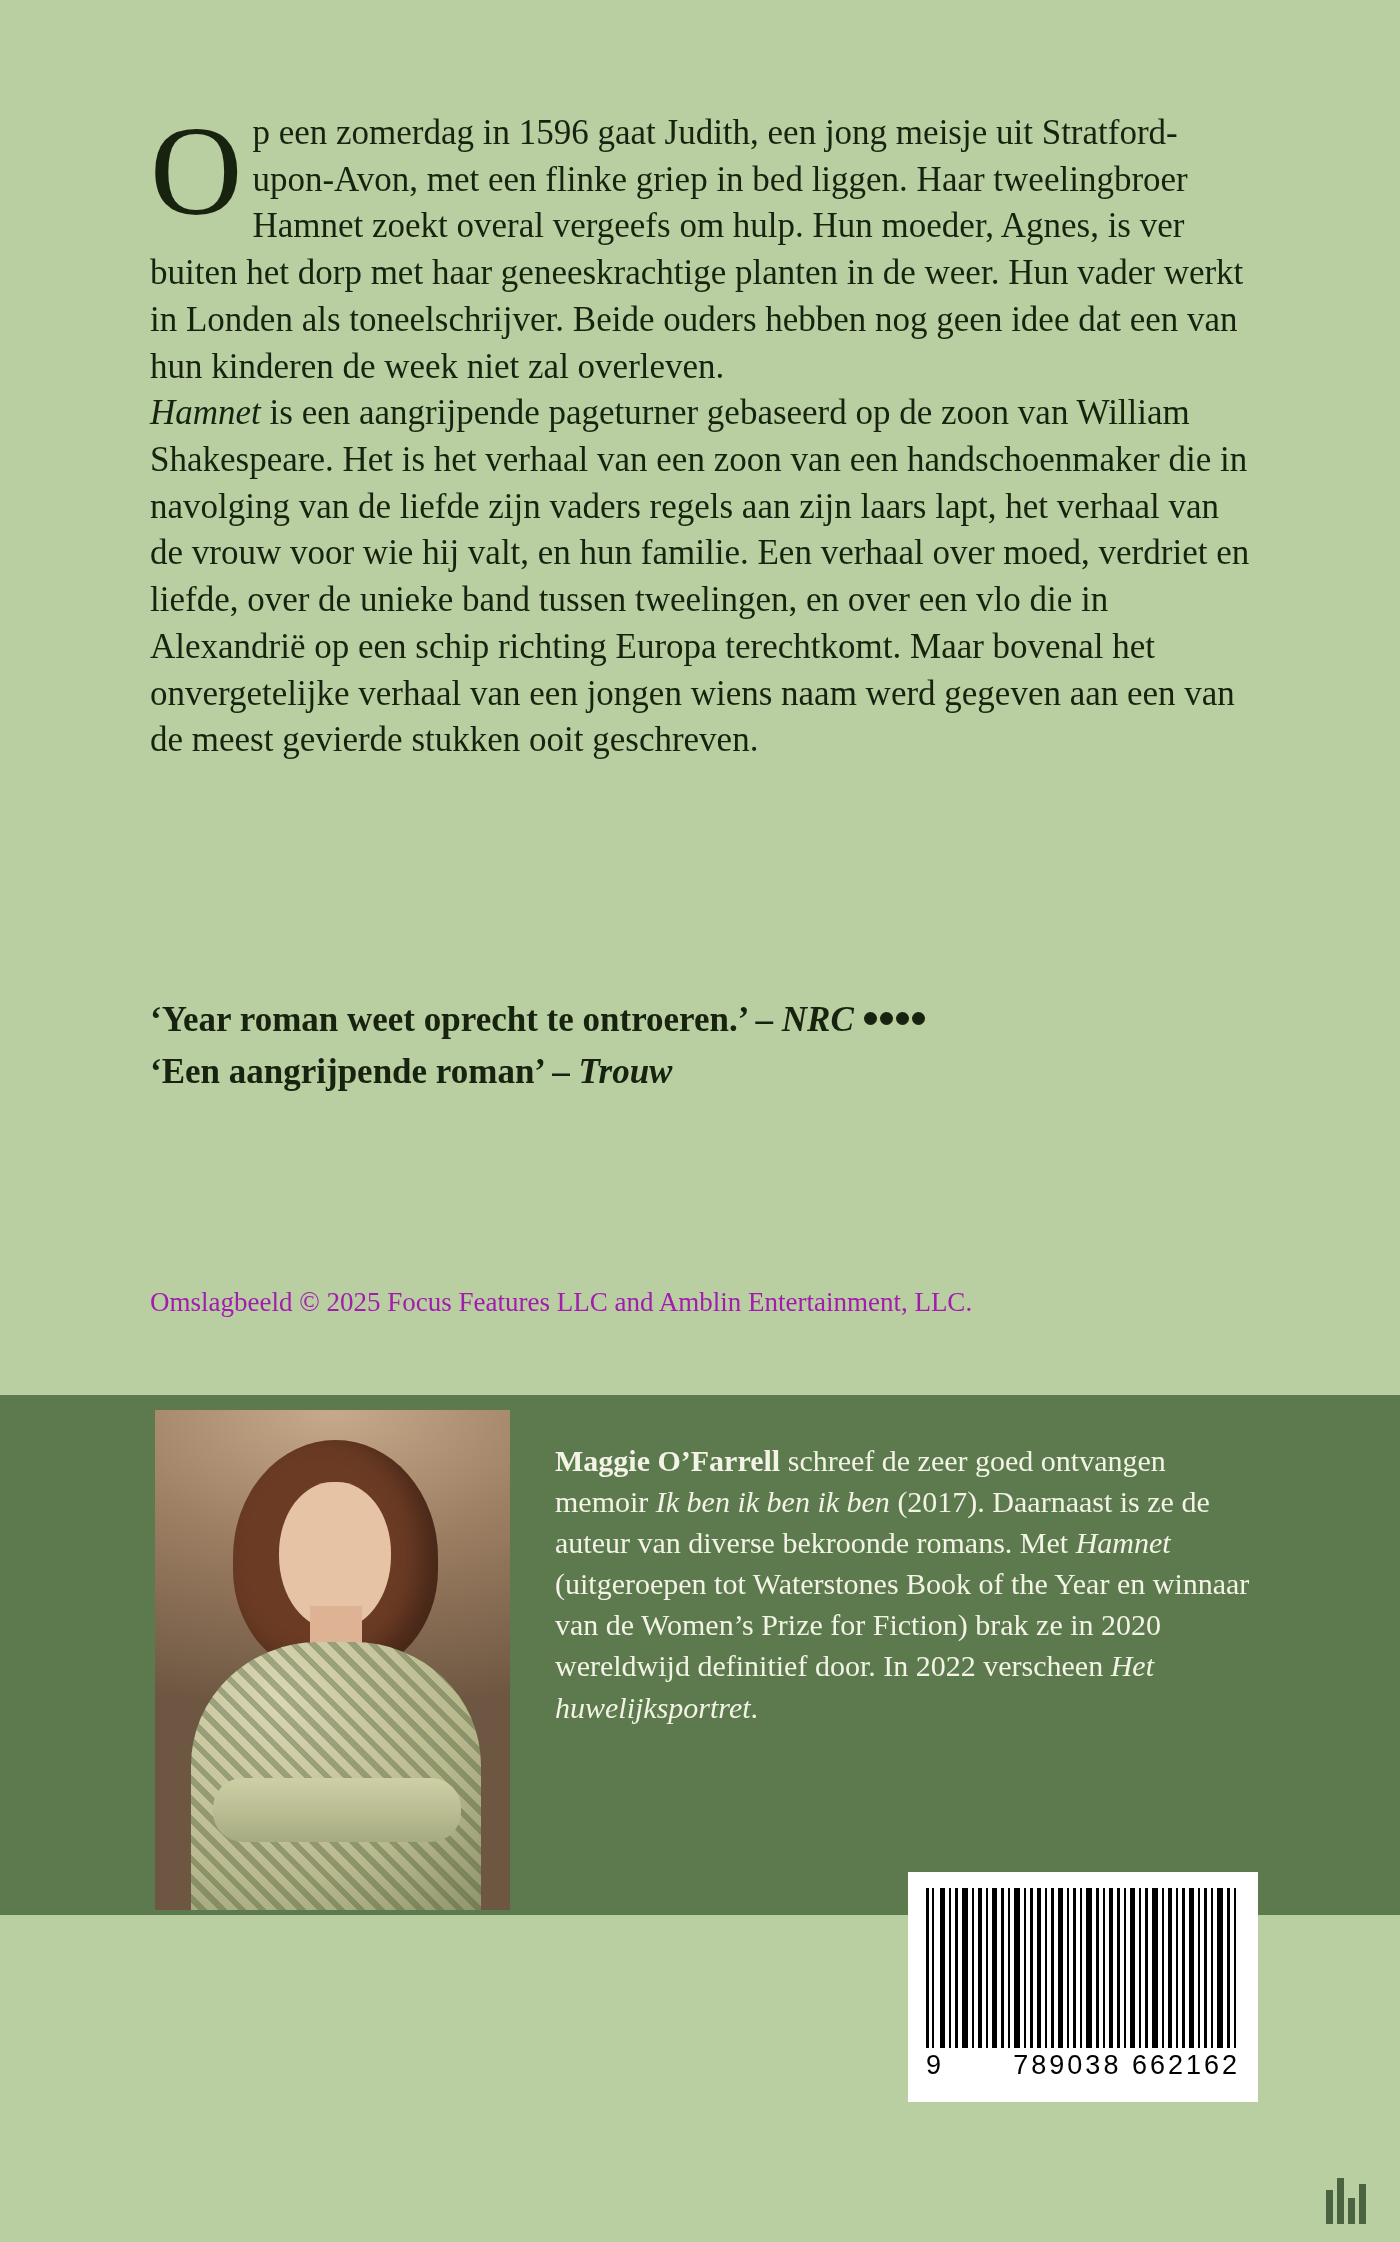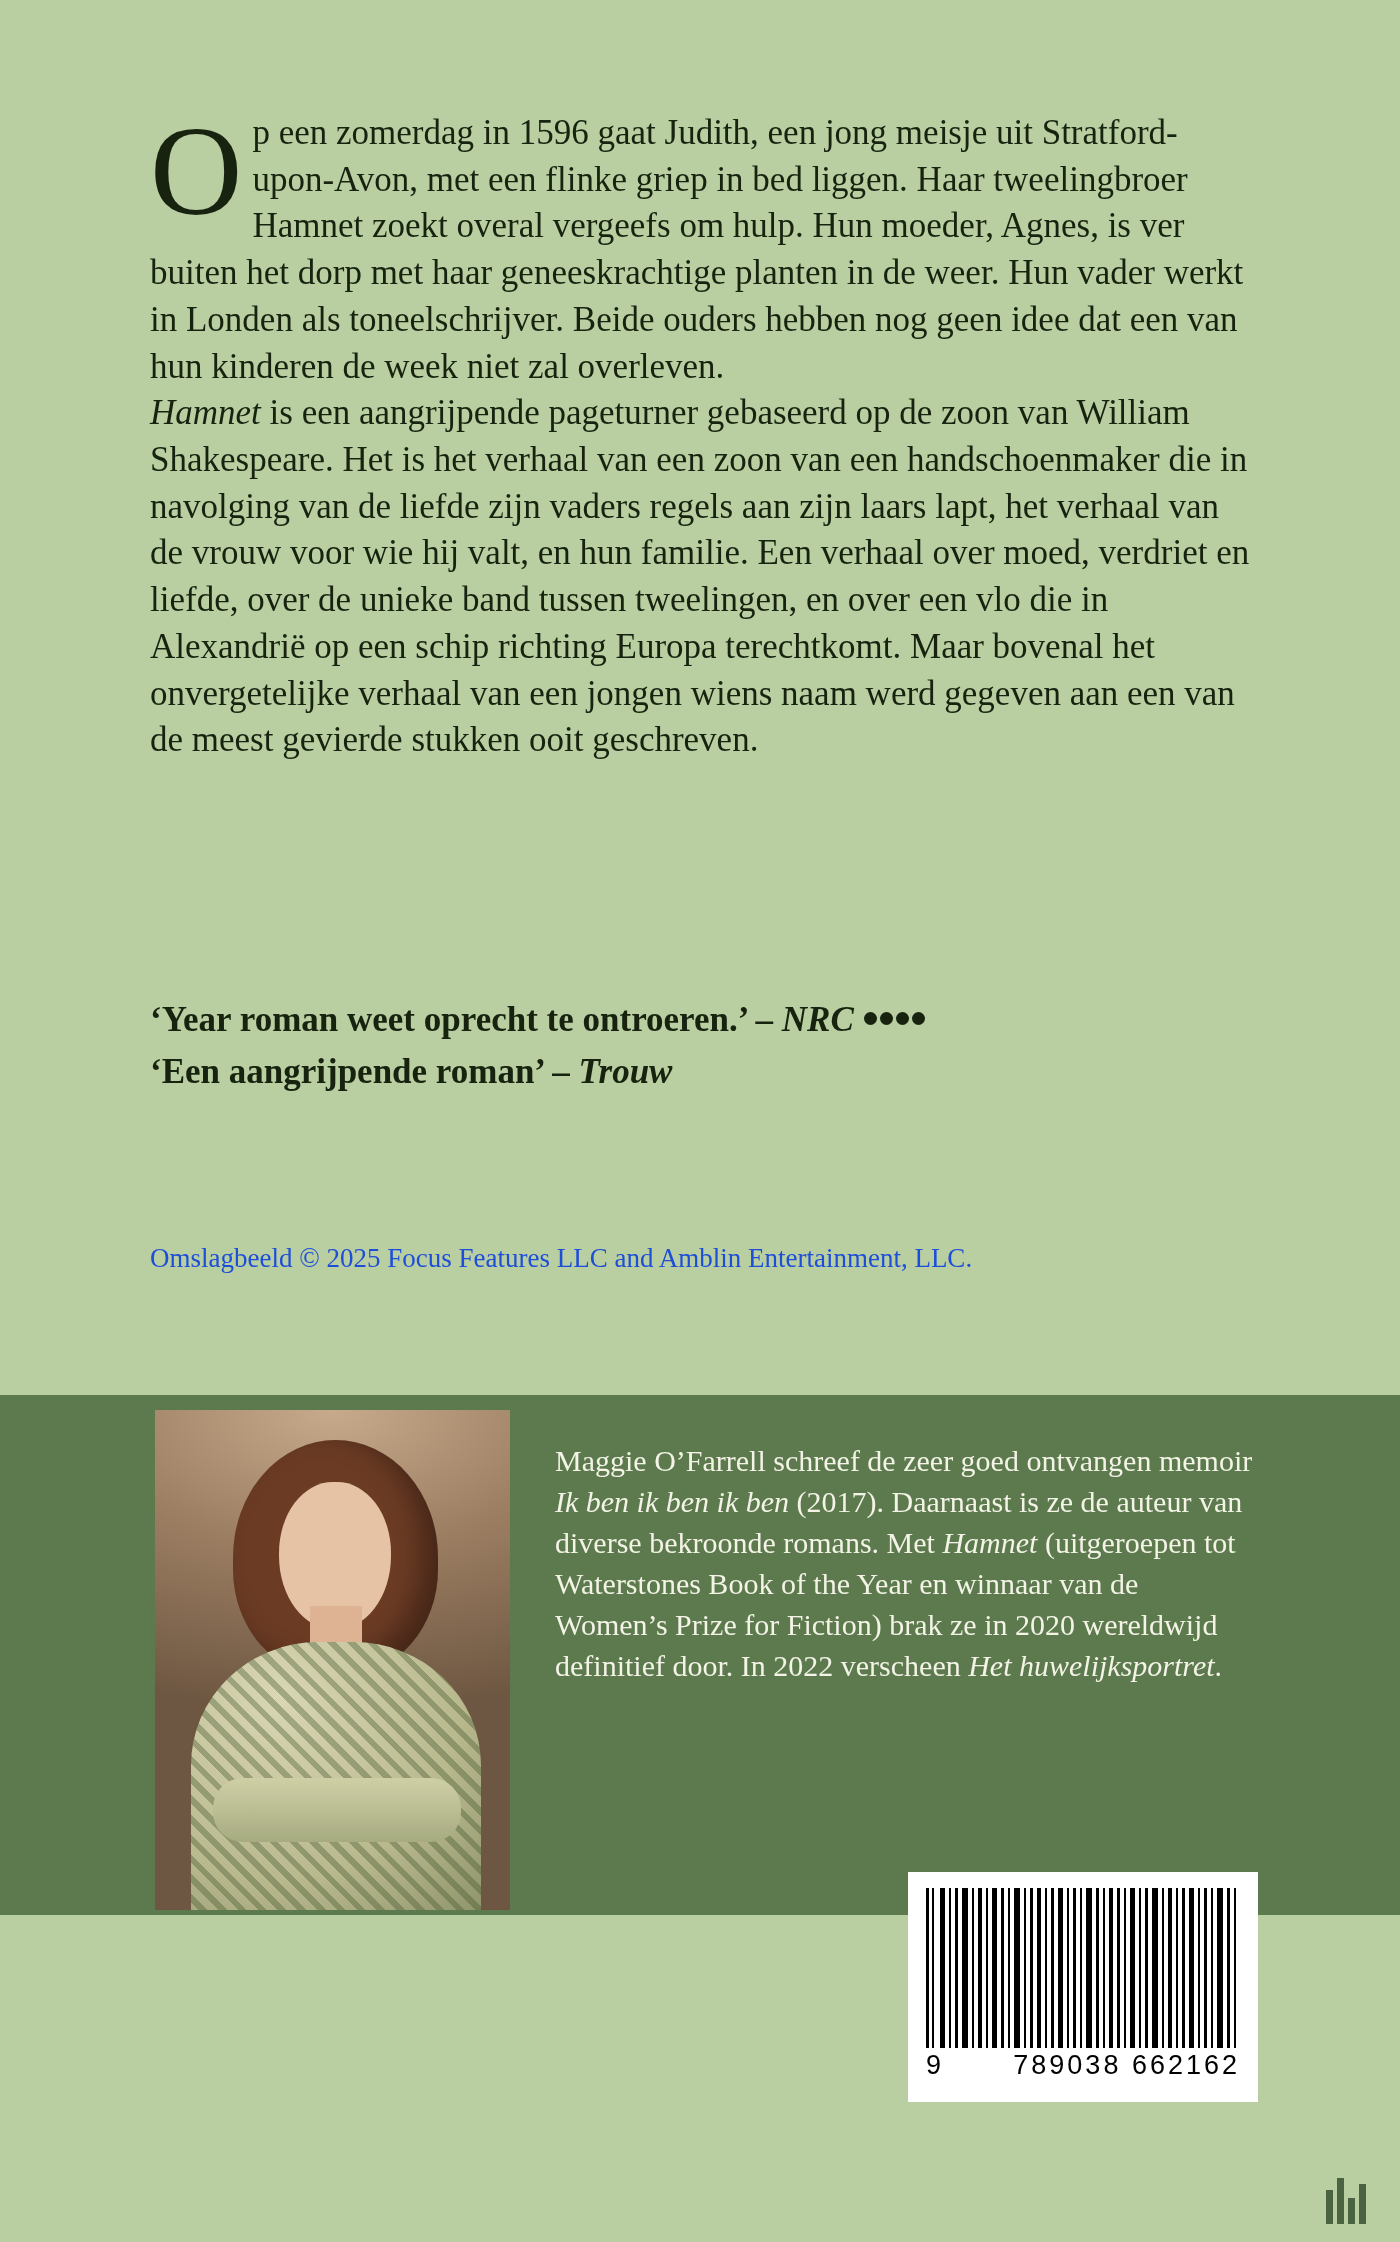--- a/index.html
+++ b/index.html
@@ -80,25 +80,25 @@
     height: 13px;
     border-radius: 50%;
     background: #17230f;
     margin-right: 3px;
   }
 
   
   .credit {
     position: absolute;
     left: 150px;
-    top: 1240px;
+    top: 1284px;
     width: 1100px;
     font-size: 27px;
     line-height: 1.4;
-    color: #1d4ed8;
+    color: #a21caf;
   }
 
   
   .author-band {
     position: absolute;
     left: 0;
     top: 1395px;
     width: 1400px;
     height: 520px;
     background: #5c7a4e;
@@ -169,21 +169,21 @@
   .author-text {
     position: absolute;
     left: 555px;
     top: 1440px;
     width: 700px;
     color: #f3f3e6;
     font-size: 30px;
     line-height: 1.37;
   }
   .author-text p { margin: 0; }
-  .author-text .name { font-weight: 400; }
+  .author-text .name { font-weight: 700; }
   .author-text em { font-style: italic; }
 
   
   .barcode-box {
     position: absolute;
     left: 908px;
     top: 1872px;
     width: 350px;
     height: 230px;
     background: #ffffff;

